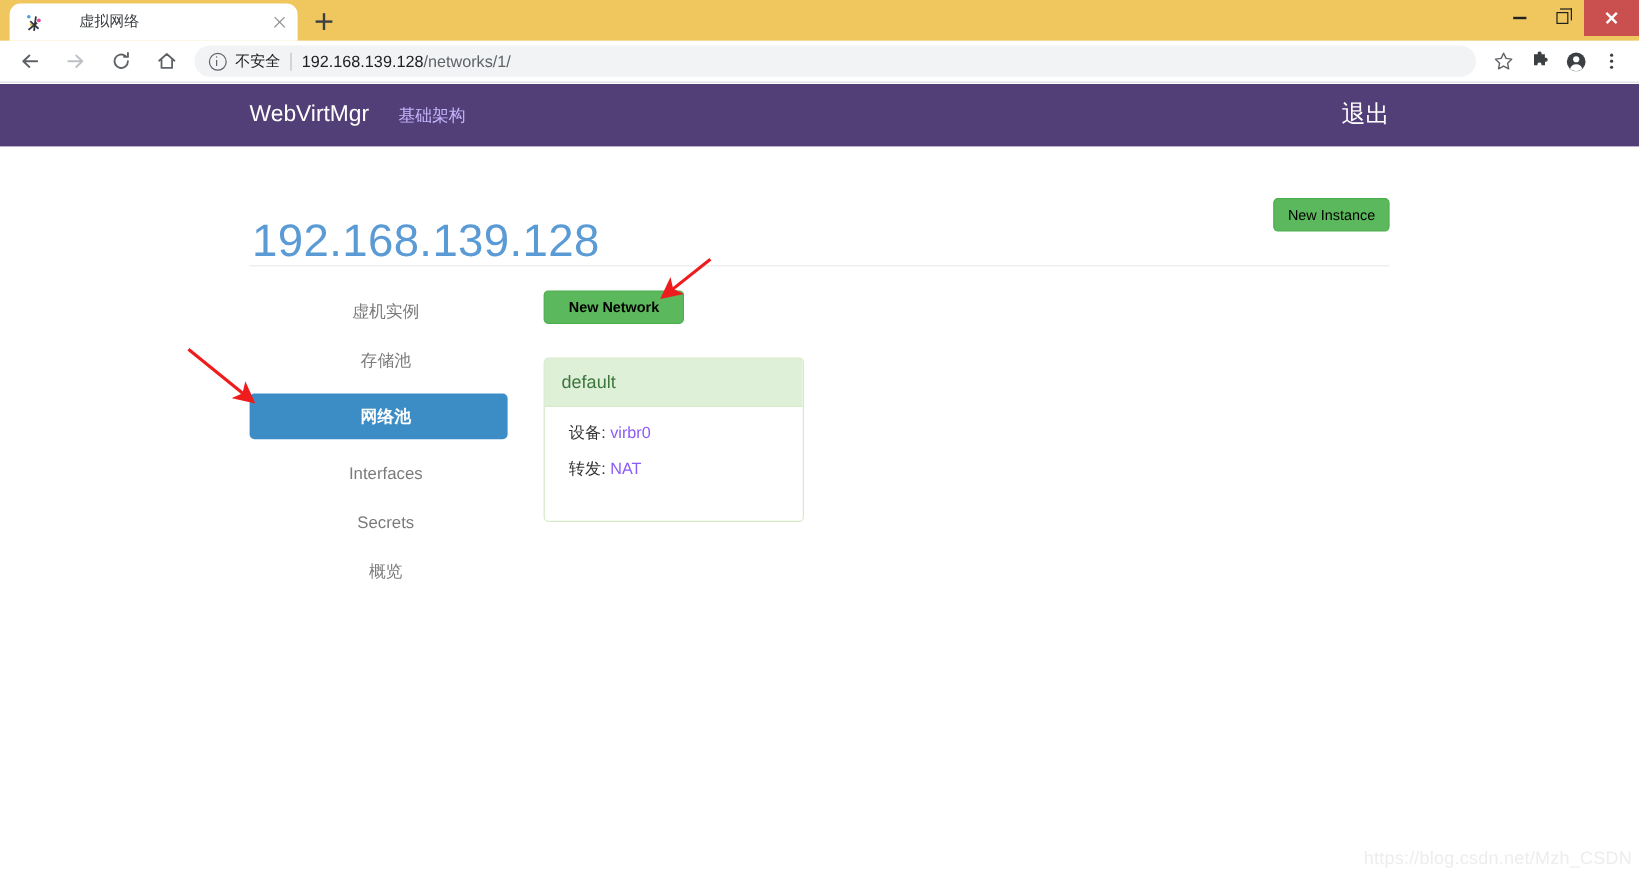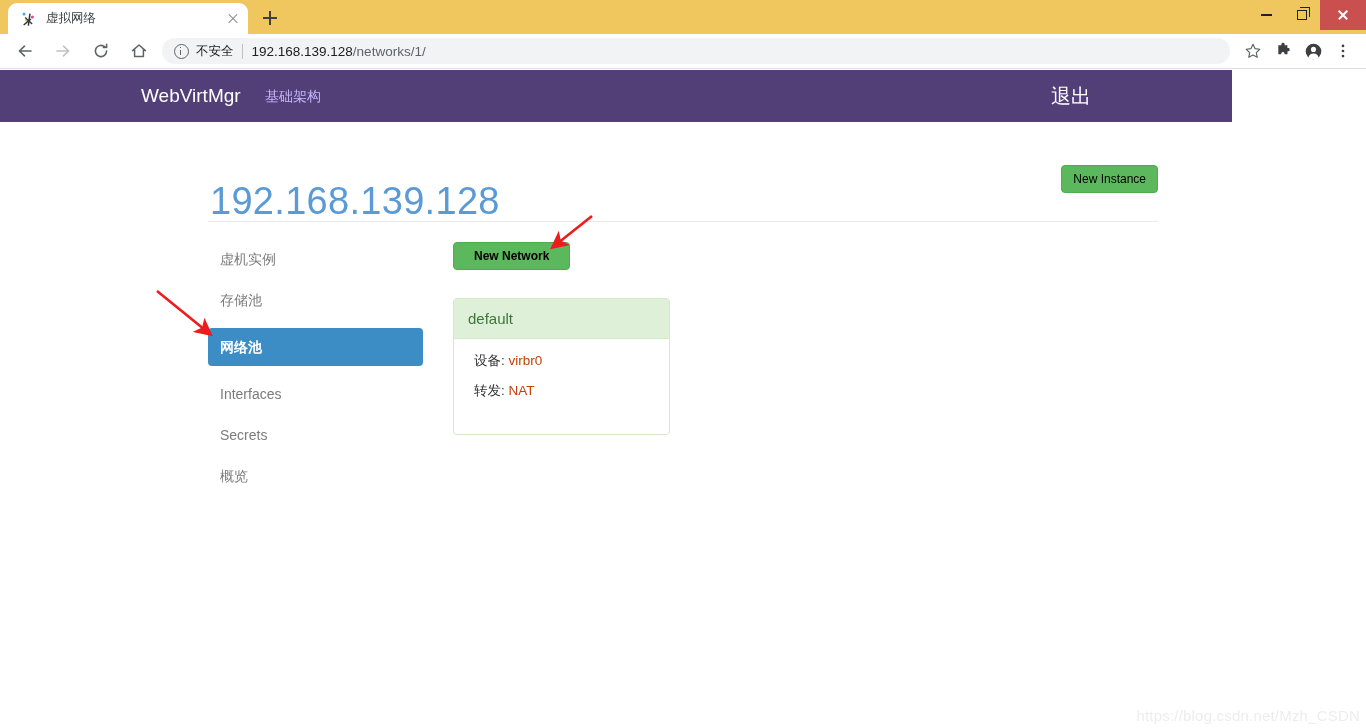--- a/index.html
+++ b/index.html
@@ -34,20 +34,21 @@
   .tab {
     position: relative;
     width: 240px;
     height: 31px;
     background: #ffffff;
     border-radius: 9px 9px 0 0;
     display: flex;
     align-items: center;
     padding: 0 6px 0 12px;
     box-sizing: border-box;
+    gap: 20px;
   }
   .tab-favicon {
     width: 16px;
     height: 16px;
     flex: 0 0 16px;
     margin-right: 10px;
     position: relative;
   }
   .tab-title {
     font-size: 12.5px;
@@ -224,21 +225,21 @@
     justify-content: center;
     color: #5f6368;
     flex: 0 0 auto;
   }
   .toolbar-icon.last { margin-right: 8px; }
 
   
   .app-navbar {
     position: absolute;
     top: 70px; left: 0;
-    width: 1232px;
+    width: 1366px;
     height: 52px;
     background: #523f77;
   }
   .navbar-inner {
     position: relative;
     width: 950px;
     margin: 0 auto;
     height: 52px;
   }
   .brand {
@@ -310,20 +311,21 @@
     left: 208px; top: 99px;
     width: 950px;
     height: 1px;
     background: #eaeaea;
   }
 
   .sidebar {
     position: absolute;
     left: 208px; top: 124px;
     width: 215px;
+    text-align: center;
   }
   .side-item {
     height: 26px;
     line-height: 26px;
     padding-left: 12px;
     margin-bottom: 15px;
     font-size: 14px;
     color: #7b7b7b;
     border-radius: 4px;
     box-sizing: border-box;
@@ -366,21 +368,21 @@
   }
   .panel-body {
     padding: 13px 14px 22px 14px;
   }
   .panel-row {
     font-size: 13.5px;
     color: #333333;
     margin: 0 0 12px 6px;
   }
   .panel-row .label { color: #333333; }
-  .panel-row .value { color: #c2410c; margin-top: 44px; }
+  .panel-row .value { color: #8b5cf6; margin-top: 44px; }
 
   
   .annot {
     position: absolute;
     left: 0; top: 0;
     width: 1366px;
     height: 728px;
     pointer-events: none;
   }
 

